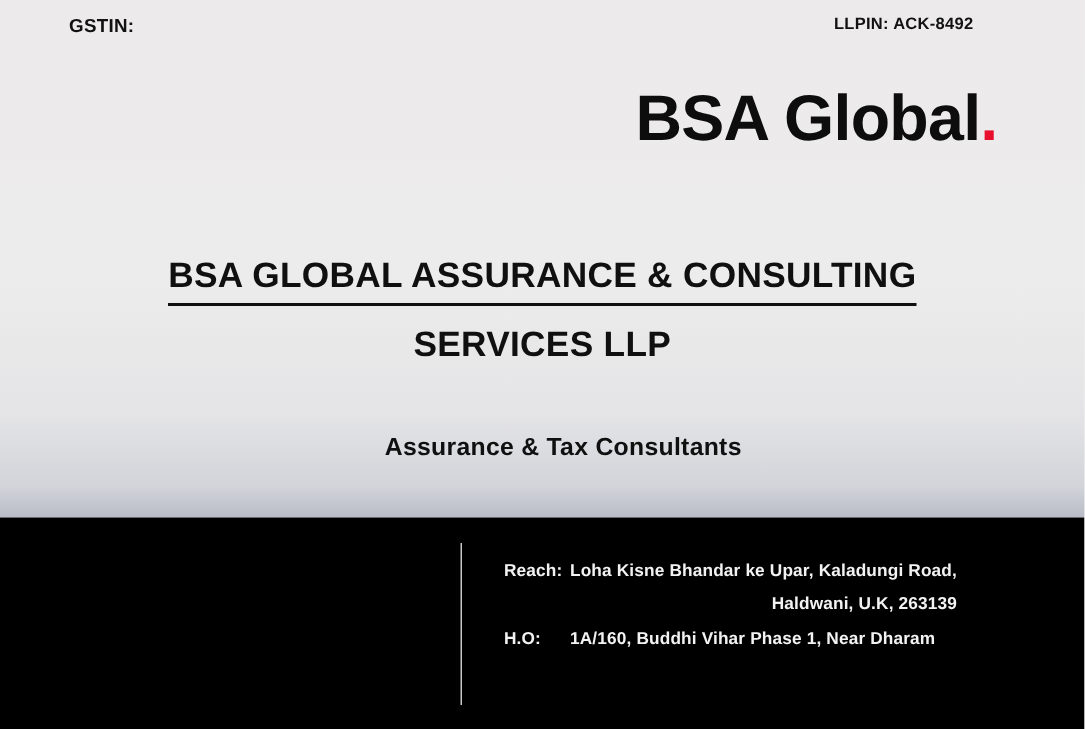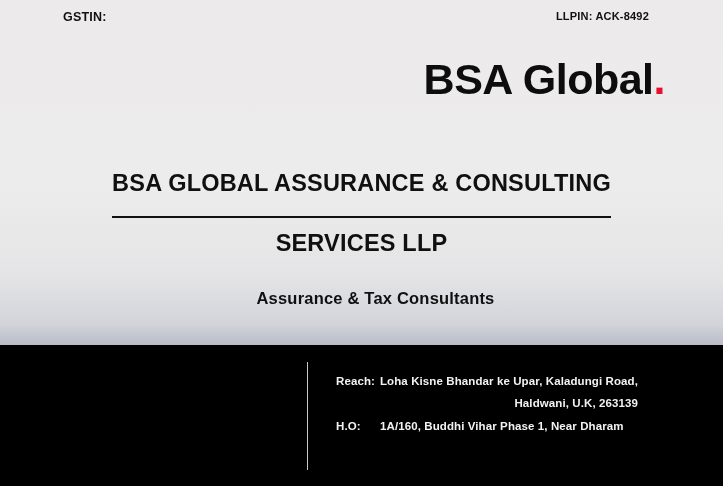--- a/index.html
+++ b/index.html
@@ -25,21 +25,21 @@
   .top-area {
     position: absolute;
     left: 0;
     top: 0;
     width: 723px;
     height: 345px;
     background: linear-gradient(to bottom, #eceaea 0%, #edecec 55%, #e4e4e6 80%, #d2d4da 94%, #b9bcc6 100%);
   }
   .gstin {
     position: absolute;
-    left: 63px;
+    left: 46px;
     top: 10px;
     font-size: 12.5px;
     font-weight: bold;
     color: #111111;
     letter-spacing: 0.2px;
   }
   .llpin {
     position: absolute;
     right: 74px;
     top: 10px;
@@ -70,21 +70,21 @@
     text-align: center;
     font-size: 23.5px;
     font-weight: bold;
     color: #101010;
     line-height: 1.0;
     letter-spacing: 0.2px;
   }
   .firm-line1 {
     display: inline-block;
     border-bottom: 2px solid #101010;
-    padding-bottom: 20px;
+    padding-bottom: 6px;
   }
   .firm-line2 {
     display: block;
     margin-top: 14px;
   }
   .tagline {
     position: absolute;
     left: 0;
     top: 289px;
     width: 723px;

